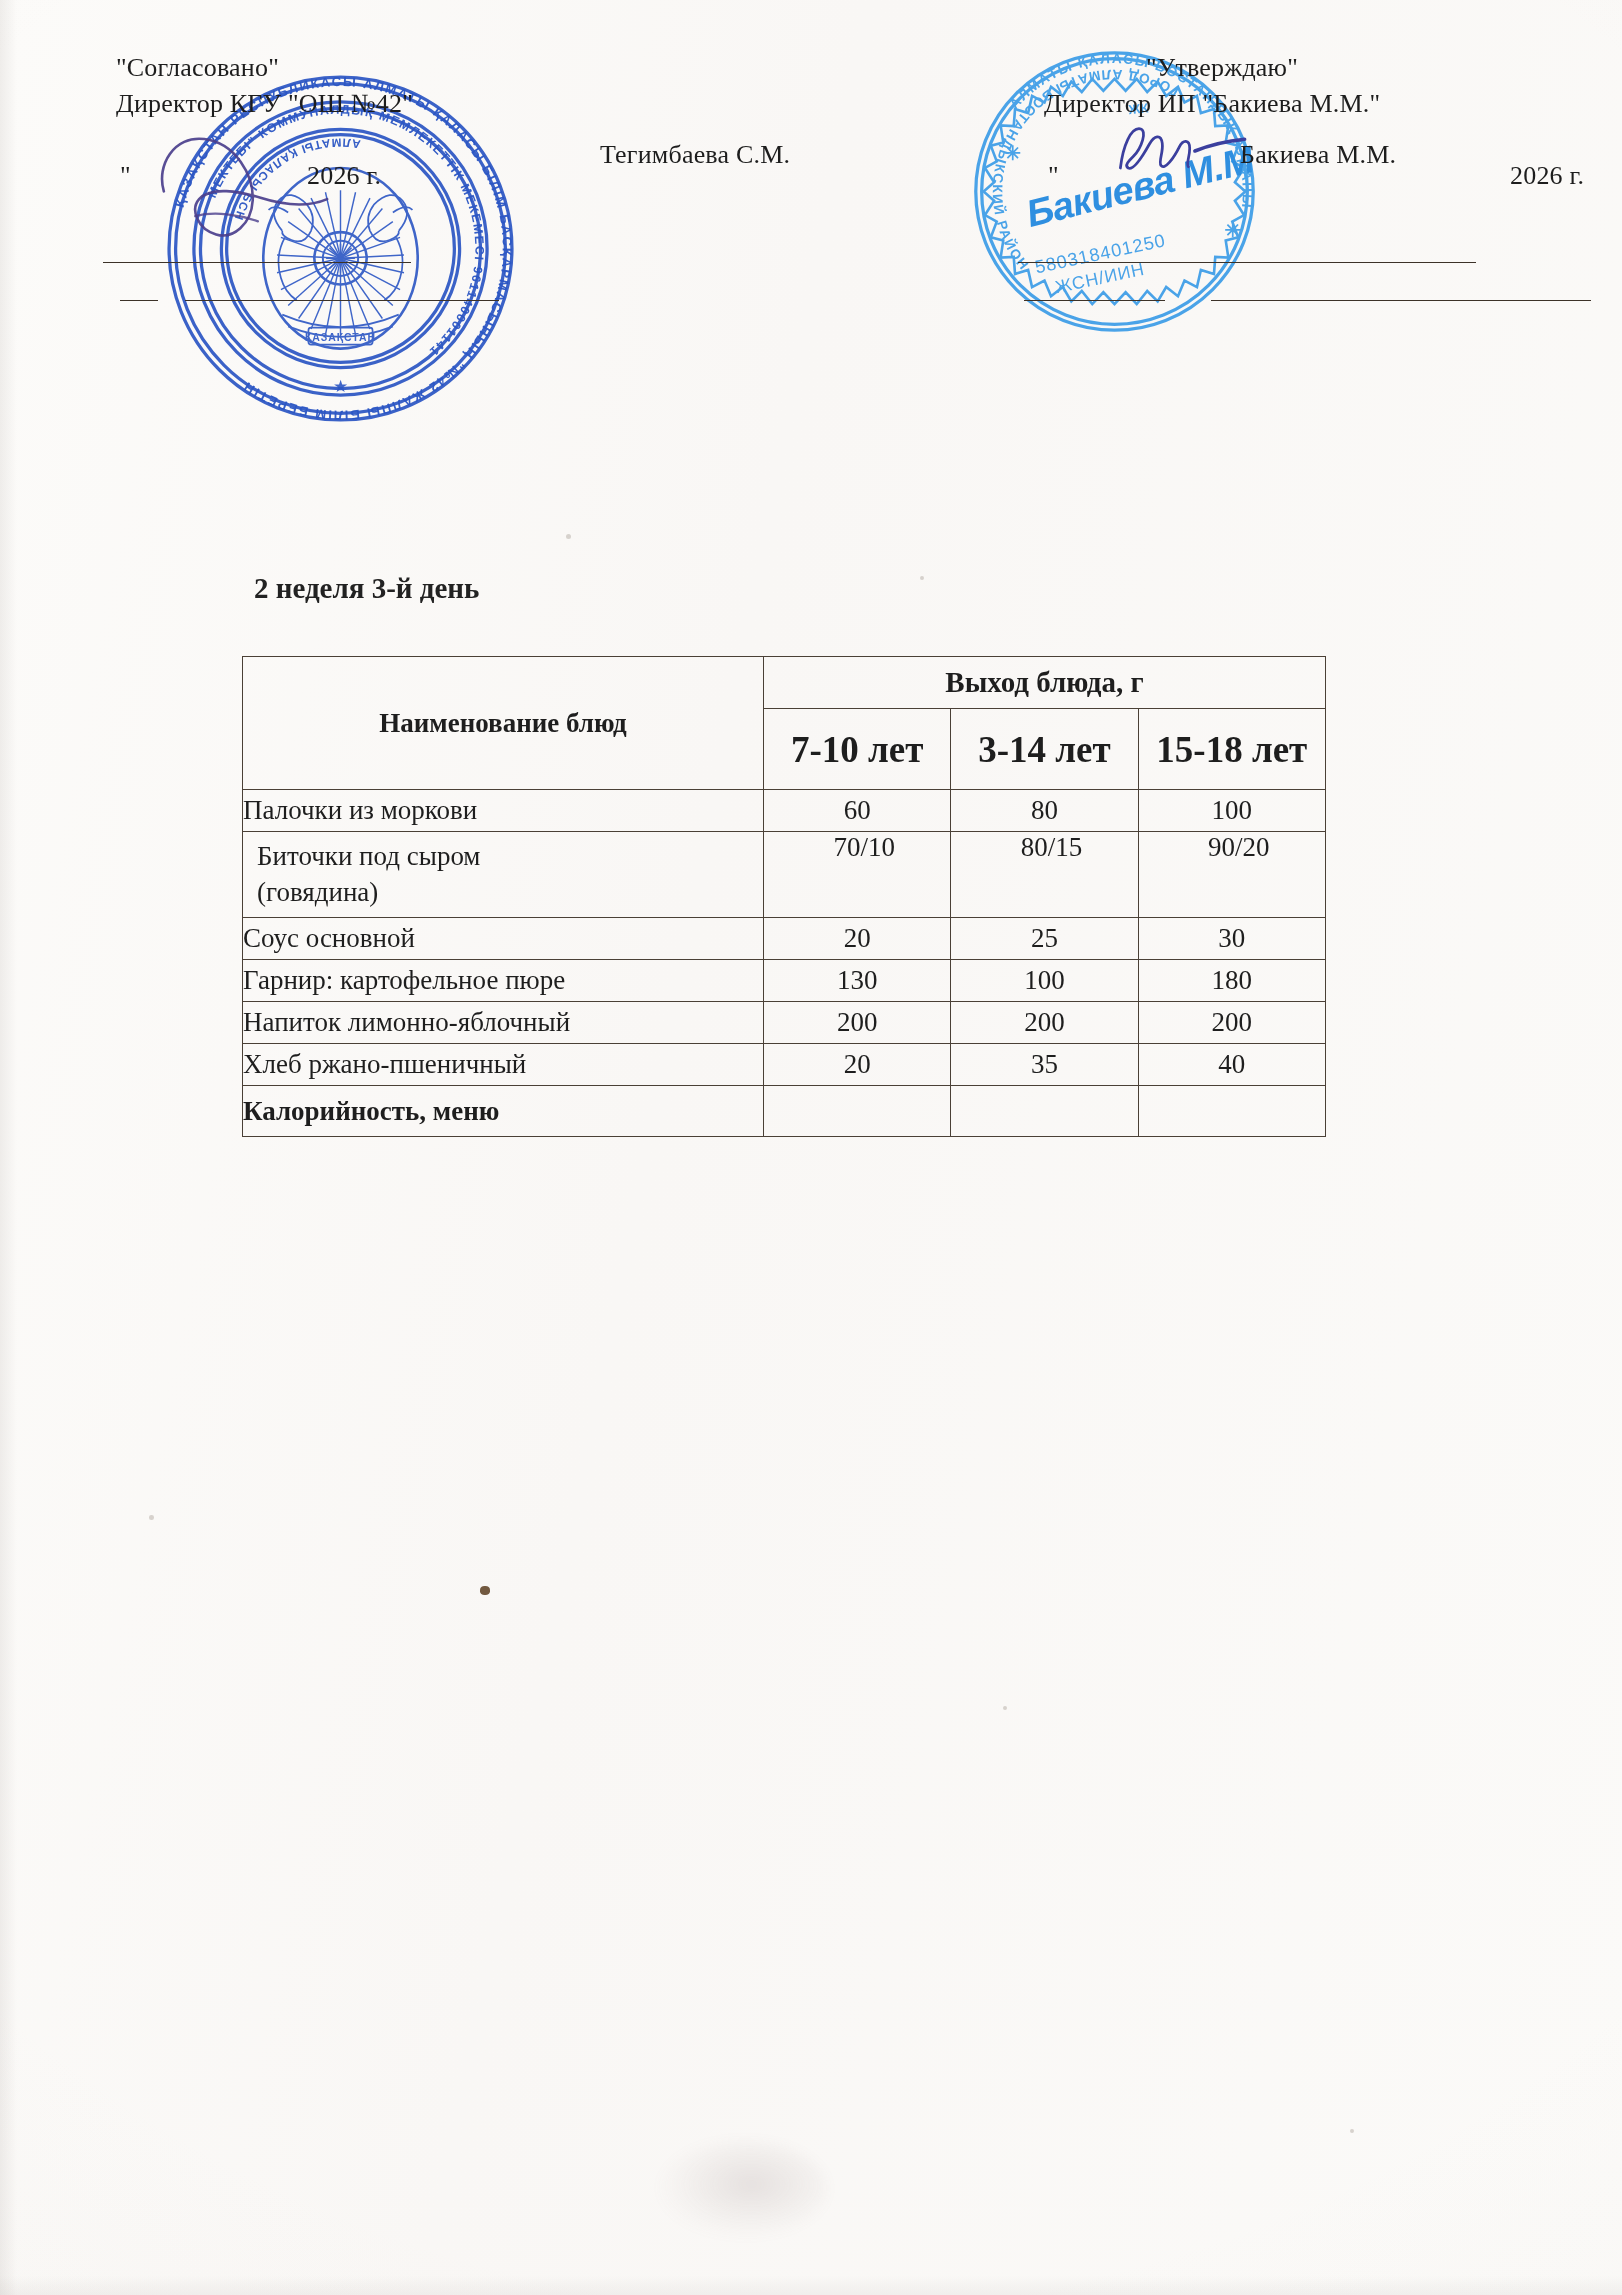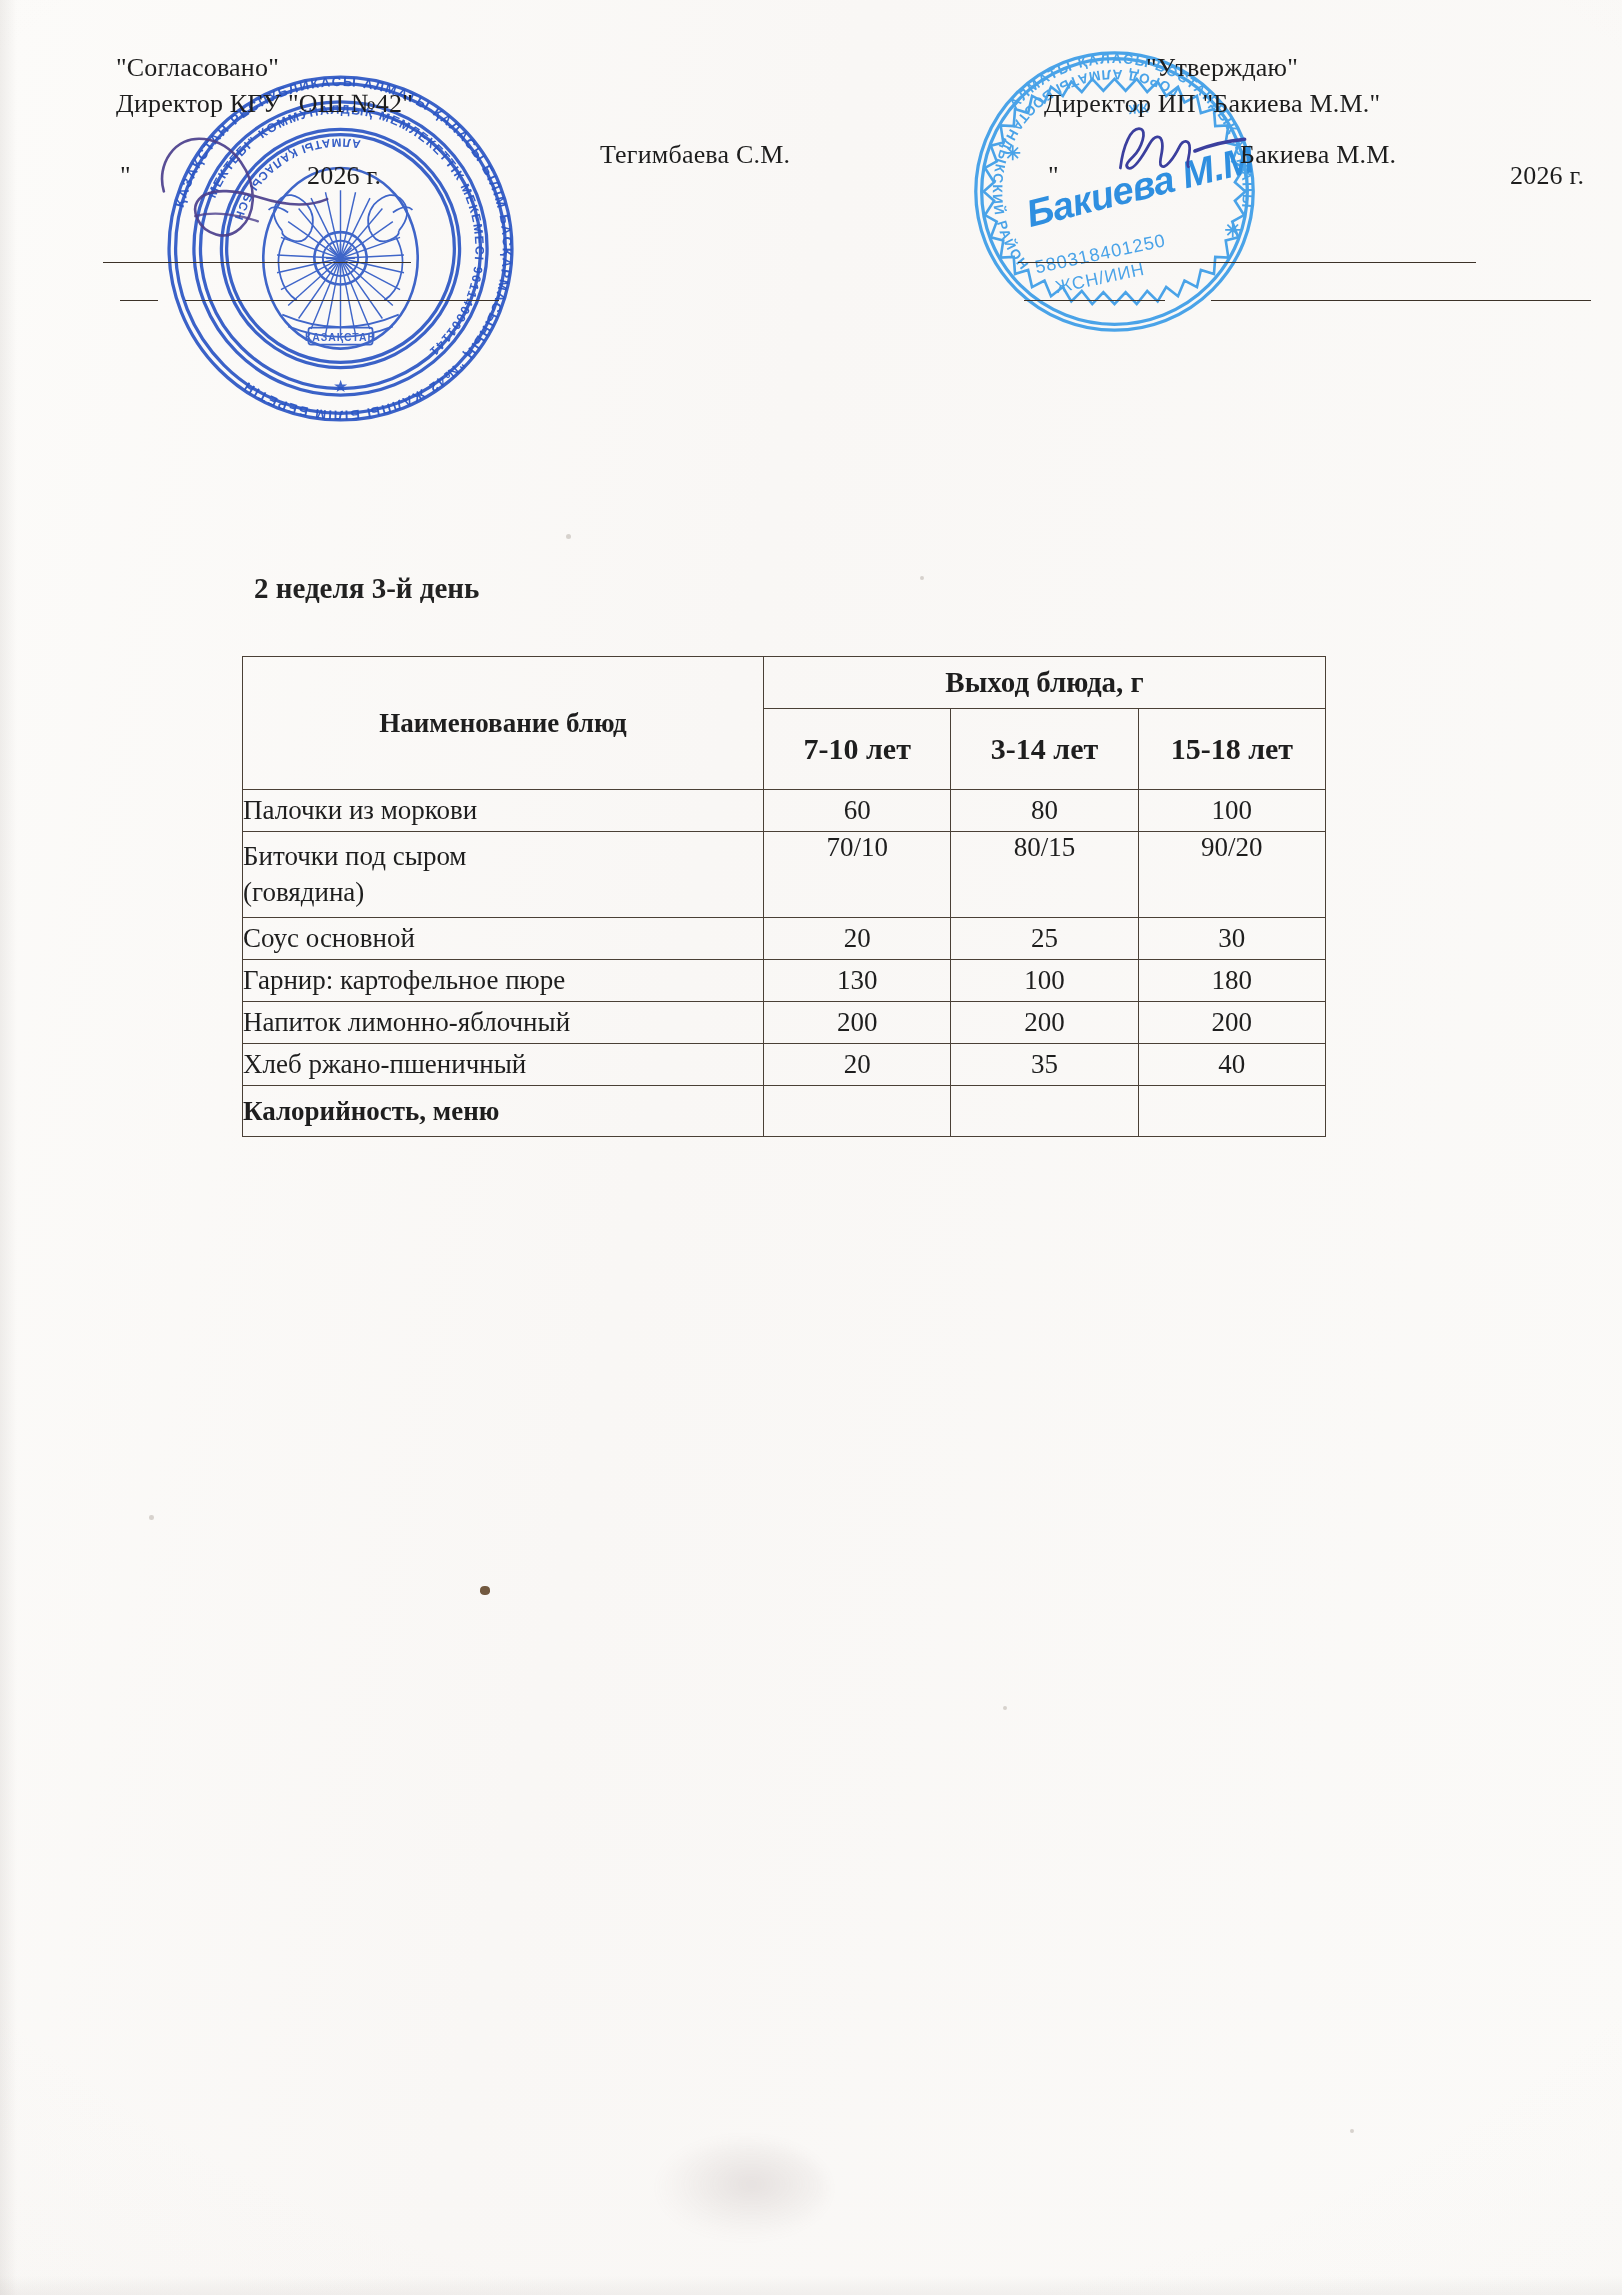--- a/index.html
+++ b/index.html
@@ -142,38 +142,38 @@
   }
   th.h-span {
     font-weight: bold;
     font-size: 29px;
     text-align: center;
     height: 51px;
     vertical-align: middle;
   }
   th.h-age {
     font-weight: bold;
-    font-size: 30px;
+    font-size: 37px;
     text-align: center;
     height: 80px;
     vertical-align: middle;
   }
   td.d-name {
     text-align: left;
     padding: 5.2px 0 5.2px 9.2px;
     line-height: 1.30;
   }
   td.d-val {
     text-align: center;
     vertical-align: top;
     padding-top: 6.5px;
     margin-top: 28px;
   }
   td.d-val.mid { vertical-align: middle; padding-top: 0; }
-  tr.r-tall td { height: 85px; }
+  tr.r-tall td { height: 85px; padding-left: 14px; }
   tr.r-norm td { height: 41px; }
   tr.r-cal td  { height: 50px; }
   td.cal-lbl { font-weight: bold; padding: 3.9px 0 3.9px 9.2px; }
 
   
   .speck {
     position: absolute;
     background: #5b3d20;
     border-radius: 45%;
     opacity: .85;

